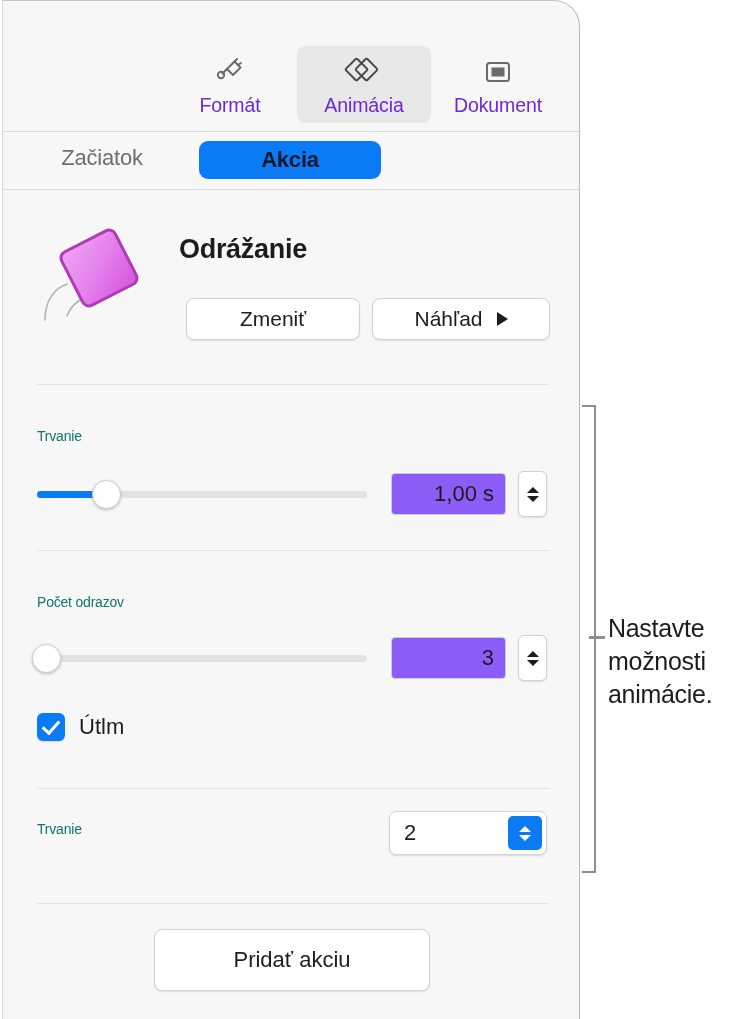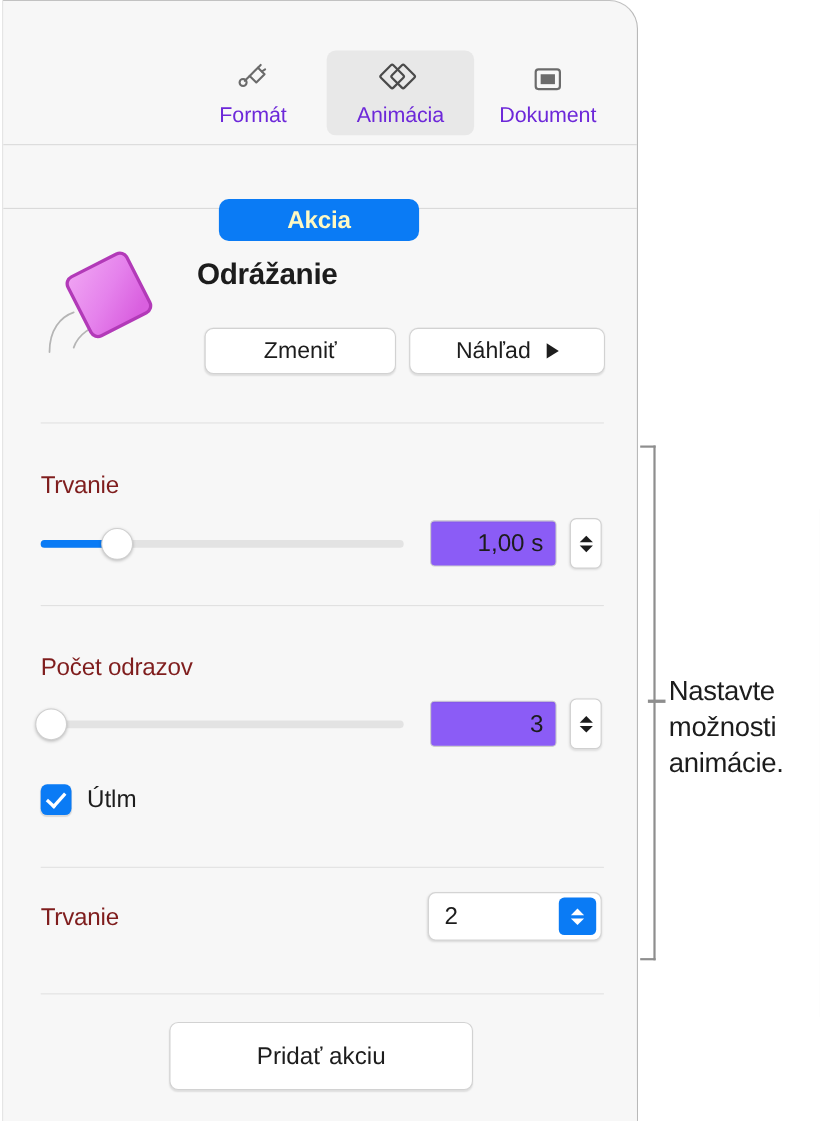--- a/index.html
+++ b/index.html
@@ -87,24 +87,23 @@
     text-align: center;
     cursor: default;
     user-select: none;
     letter-spacing: -0.2px;
   }
   #seg-0 { position:absolute; left: 36px;  top: 13px; width: 126px; }
   #seg-1 {
     position:absolute; left: 196px; top: 9px;
     width: 182px; height: 38px; line-height: 38px;
     background: #0a7bf5;
-    color: #fef9c3;
+    color: #0f172a;
     border-radius: 9px;
     font-weight: bold;
-    margin-top: 40px;
   }
   #seg-2 { position:absolute; left: 412px; top: 13px; width: 128px; }
 
   
   #anim-header {
     position: absolute;
     left: 0;
     top: 189px;
     width: 100%;
     height: 185px;
@@ -158,22 +157,22 @@
     background: #e1e1e1;
   }
   #sep-1 { top: 383px; }
   #sep-2 { top: 549px; }
   #sep-3 { top: 787px; }
   #sep-4 { top: 902px; }
 
   
   .group-label {
     position: absolute;
-    font-size: 22px;
-    color: #7f1d1d;
+    font-size: 14px;
+    color: #0f766e;
     letter-spacing: -0.2px;
   }
   #lbl-duration { left: 34px; top: 427px; }
   #lbl-bounces  { left: 34px; top: 593px; }
   #lbl-order    { left: 34px; top: 820px; }
 
   
   .slider {
     position: absolute;
     left: 34px;
@@ -408,20 +407,21 @@
         <svg width="30" height="28" viewBox="0 0 30 28" aria-hidden="true">
           <rect x="4" y="5" width="22" height="18" rx="2.5" fill="none" stroke="#6b6b6b" stroke-width="2"></rect>
           <rect x="8.5" y="9.5" width="13" height="9" fill="#6b6b6b"></rect>
         </svg>
       </div>
       <div class="tt-label">Dokument</div>
     </div>
   </div>
 
   <div id="segment-bar">
+    <div class="seg-tab" id="seg-0">Začiatok</div>
     <div class="seg-tab" id="seg-1">Akcia</div>
   </div>
 
   <div id="anim-header">
 
     <div id="anim-thumb">
       <svg width="116" height="116" viewBox="0 0 116 116" aria-hidden="true">
         <defs>
           <linearGradient id="gdiam" x1="0" y1="0" x2="0.7" y2="1">
             <stop offset="0%" stop-color="#f0a4f3"></stop>

